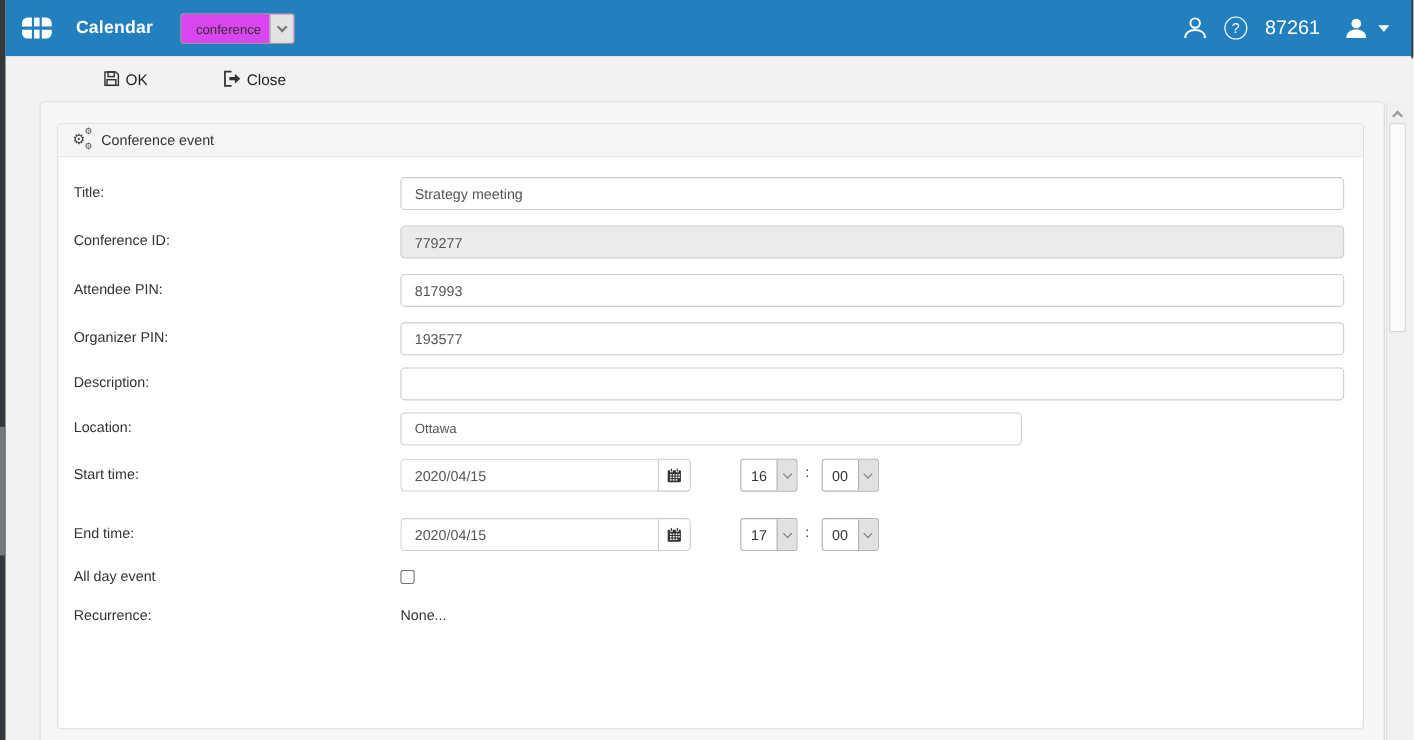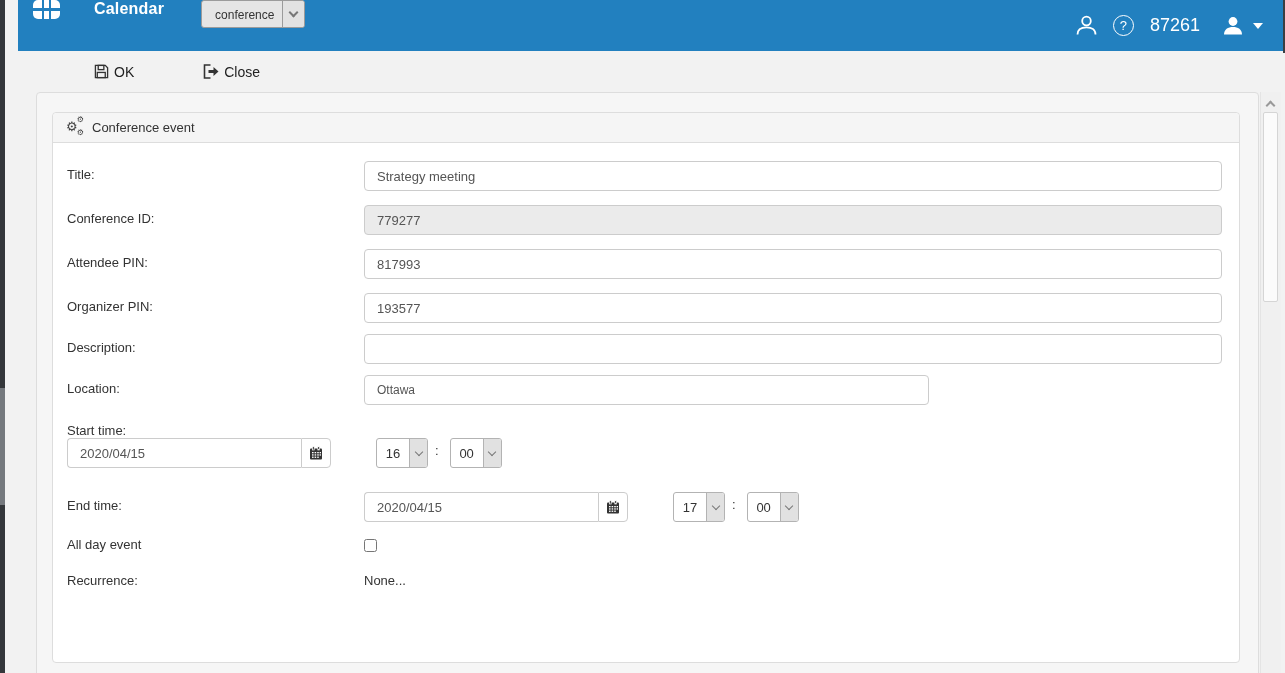--- a/index.html
+++ b/index.html
@@ -11,33 +11,33 @@
     color:#333;
   }
 
   
   .left-strip { position:absolute; left:0; top:0; width:5px; height:673px; background:#34373b; z-index:30; }
   .left-strip .strip-thumb { position:absolute; left:0; top:388px; width:5px; height:117px; background:#75797e; }
   .right-edge { position:absolute; right:0; top:0; width:2px; height:53px; background:#3a3e42; z-index:40; }
 
   
   .header {
-    position:absolute; left:18px; top:0; right:0; height:51px;
-    background:#2280bf; display:flex; z-index:20;gap:12px;
+    position:absolute; left:5px; top:0; right:0; height:51px;
+    background:#2280bf; display:flex; align-items:center; z-index:20;
   }
   .logo { margin-left:15px; width:28px; height:19px; display:grid;
     grid-template-columns:9px 5px 9px; grid-template-rows:8px 8px; gap:3px 2px; }
   .logo span { background:#fff; }
   .logo .tl { border-top-left-radius:5px; }
   .logo .tr { border-top-right-radius:5px; }
   .logo .bl { border-bottom-left-radius:5px; }
   .logo .br { border-bottom-right-radius:5px; }
   .app-title { color:#fff; font-weight:bold; font-size:16px; margin-left:21px; letter-spacing:.2px; }
 
-  .mod-select { margin-left:25px; width:104px; height:28px; background:#e5e5e5;
+  .mod-select { margin-left:25px; width:104px; height:28px; background:#d946ef;
     border:1px solid #9b9b9b; border-radius:3px; display:flex; overflow:hidden; cursor:pointer; }
   .mod-select .val { flex:1; font-size:12px; color:#333; padding:7px 0 0 13px; }
   .mod-select .dd { width:22px; background:#e2e2e2; border-left:1px solid #9b9b9b;
     display:flex; align-items:center; justify-content:center; }
   .chev { width:7px; height:7px; border-right:2px solid #777; border-bottom:2px solid #777;
     transform:rotate(45deg); margin-top:-3px; }
   .chev-sm { width:6px; height:6px; border-width:1.5px; }
   .chev-up { transform:rotate(-135deg); margin-top:3px; }
 
   .header-right { margin-left:auto; display:flex; align-items:center; margin-right:22px; }
@@ -71,21 +71,21 @@
   .lbl { width:297px; font-size:13px; color:#333; padding-top:6px; flex:none; }
   .ctrl { width:860px; display:flex; align-items:flex-start; }
 
   input.txt { height:30px; width:100%; border:1px solid #ccc; border-radius:4px;
     font-size:13px; color:#555; padding:0 12px; background:#fff; outline:none;
     font-family:"Liberation Sans", sans-serif; }
   input.txt:disabled { background:#ebebeb; color:#555; }
   .w-loc { width:565px !important; }
 
   .mb11 { margin-bottom:11px; } .mb12 { margin-bottom:12px; }
-  .mb24 { margin-bottom:24px;flex-direction:column; } .mb26 { }
+  .mb24 { margin-bottom:24px; } .mb26 { }
   .mb20 { margin-bottom:20px; } .mb0 { margin-bottom:0; }
 
   .date-group { display:flex; width:264px; flex:none; }
   input.date { width:234px; border-radius:4px 0 0 4px; border-right:none; }
   .cal-btn { width:30px; height:30px; border:1px solid #ccc; border-radius:0 4px 4px 0;
     background:#fff; display:flex; align-items:center; justify-content:center; cursor:pointer; flex:none; }
 
   .timesel { display:flex; width:52px; height:30px; border:1px solid #b3b3b3; border-radius:3px;
     background:#fff; overflow:hidden; cursor:pointer; flex:none; }
   .timesel .tval { flex:1; text-align:center; font-size:13px; color:#333; padding-top:7px; }

